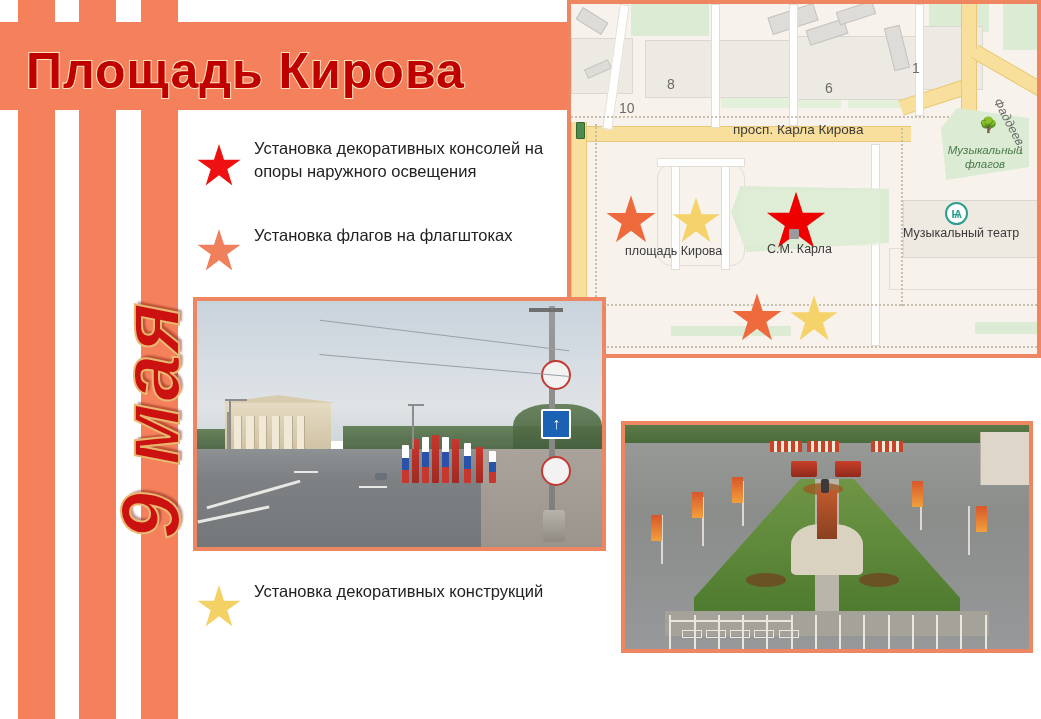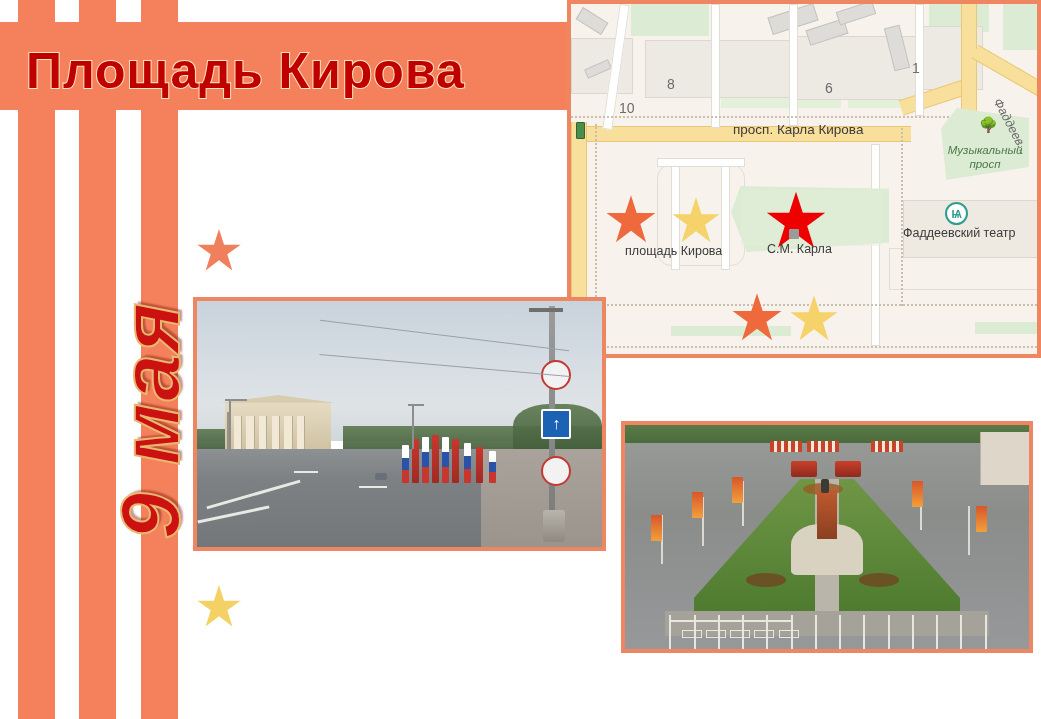--- a/index.html
+++ b/index.html
@@ -126,35 +126,45 @@
   <div class="stripe s3"></div>
 
   <div id="banner">
     <div id="banner-title">Площадь Кирова</div>
   </div>
 
   <div id="vert-9may">
     <span id="vert-9may-text">9 мая</span>
   </div>
 
+  <div class="bullet" id="b1">
+    <span class="star">
+      <svg width="46" height="44" viewBox="0 0 100 95">
+          <polygon points="50,2 61,36 97,36 68,57 79,92 50,70 21,92 32,57 3,36 39,36" fill="#EE1111"></polygon>
+        </svg>
+    </span>
+    <span class="btext">Установка декоративных консолей на опоры наружного освещения</span>
+  </div>
 
   <div class="bullet" id="b2">
     <span class="star">
       <svg width="46" height="44" viewBox="0 0 100 95">
           <polygon points="50,2 61,36 97,36 68,57 79,92 50,70 21,92 32,57 3,36 39,36" fill="#F0805C"></polygon>
         </svg>
     </span>
+    <span class="btext">Установка флагов на флагштоках</span>
   </div>
 
   <div class="bullet" id="b3">
     <span class="star">
       <svg width="46" height="44" viewBox="0 0 100 95">
           <polygon points="50,2 61,36 97,36 68,57 79,92 50,70 21,92 32,57 3,36 39,36" fill="#F4D164"></polygon>
         </svg>
     </span>
+    <span class="btext">Установка декоративных конструкций</span>
   </div>
 
   <div class="frame" id="map-frame">
     <div id="map">
 
       <div class="mgreen" style="left:60px;top:0px;width:78px;height:32px;"></div>
       <div class="mgreen" style="left:14px;top:52px;width:44px;height:38px;"></div>
       <div class="mgreen" style="left:150px;top:38px;width:140px;height:38px;"></div>
       <div class="mgreen2" style="left:150px;top:92px;width:120px;height:12px;"></div>
       <div class="mgreen2" style="left:277px;top:92px;width:70px;height:12px;"></div>
@@ -200,27 +210,27 @@
            clip-path:polygon(6% 0%,100% 4%,100% 86%,10% 100%,0 40%);"></div>
       <div class="mgreen2" style="left:170px;top:186px;width:140px;height:56px;opacity:.5;"></div>
 
       <div class="mgreen" style="left:100px;top:322px;width:120px;height:10px;"></div>
       <div class="mgreen" style="left:404px;top:318px;width:70px;height:12px;"></div>
 
       <div class="mgreen" style="left:370px;top:104px;width:88px;height:72px;
            clip-path:polygon(18% 0%,100% 14%,100% 82%,6% 100%,0 28%);"></div>
       <span class="mtree" style="left:408px;top:112px;">🌳</span>
       <div class="mlabel-green" style="left:368px;top:140px;width:92px;">Музыкальный</div>
-      <div class="mlabel-green" style="left:368px;top:154px;width:92px;">просп</div>
+      <div class="mlabel-green" style="left:368px;top:154px;width:92px;">флагов</div>
 
       <div class="mblock" style="left:332px;top:196px;width:142px;height:56px;background:#EEEAE2;"></div>
       <div class="mpoi" style="left:374px;top:198px;">
           <span>Ѩ</span>
         </div>
-      <div class="mlabel" style="left:332px;top:222px;">Фаддеевский театр</div>
+      <div class="mlabel" style="left:332px;top:222px;">Музыкальный театр</div>
 
       <div class="mnum" style="left:28px;top:96px;font-size:14px;margin-left:20px;">10</div>
       <div class="mnum" style="left:96px;top:72px;font-size:14px;">8</div>
       <div class="mnum" style="left:254px;top:76px;font-size:14px;">6</div>
       <div class="mnum" style="left:341px;top:56px;font-size:14px;">1</div>
 
       <div class="msignal" style="left:5px;top:118px;"></div>
 
       <div class="mlabel" style="left:162px;top:118px;font-size:13.5px;color:#3B3B3B;">просп. Карла Кирова</div>
       <div class="mstreet-rot" style="left:432px;top:92px;">Фаддеев...</div>

